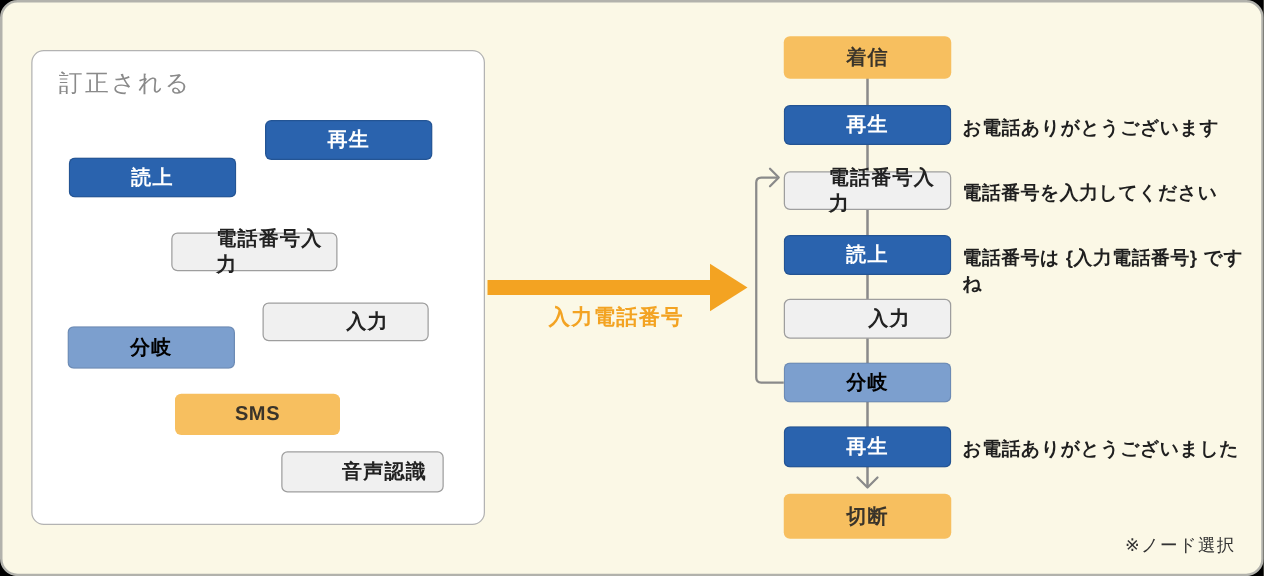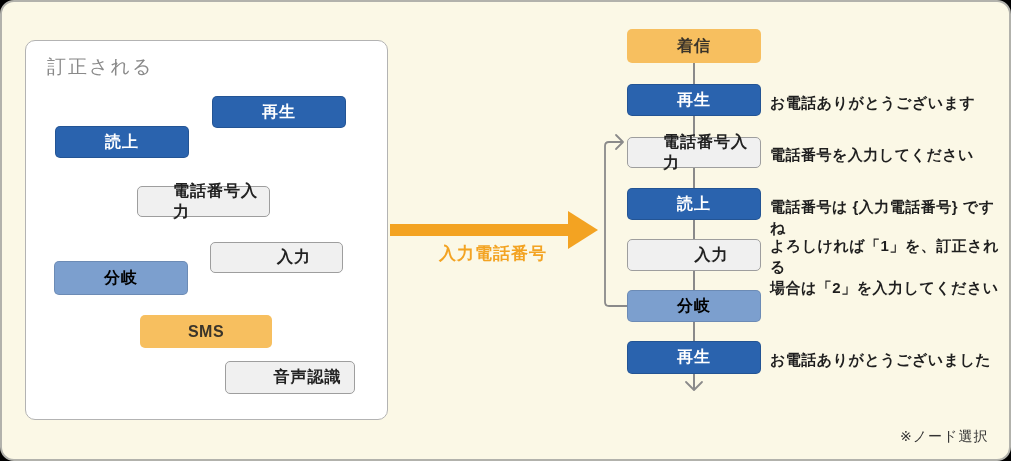--- a/index.html
+++ b/index.html
@@ -94,22 +94,21 @@
     <div>入力電話番号</div>
   </div>
 
   <div class="node orange" style="left:625px;top:27px;width:134px;height:34px">着信</div>
   <div class="node blue" style="left:625px;top:82px;width:134px;height:32px">再生</div>
   <div class="node gray" style="left:625px;top:135px;width:134px;height:31px">電話番号入力</div>
   <div class="node blue" style="left:625px;top:186px;width:134px;height:32px">読上</div>
   <div class="node gray" style="left:625px;top:237px;width:134px;height:32px">入力</div>
   <div class="node lightblue" style="left:625px;top:288px;width:134px;height:32px">分岐</div>
   <div class="node blue" style="left:625px;top:339px;width:134px;height:33px">再生</div>
+  <div class="node orange" style="left:625px;top:393px;width:134px;height:36px">切断</div>
 
   <div class="note" style="top:90px">お電話ありがとうございます</div>
   <div class="note" style="top:142px">電話番号を入力してください</div>
   <div class="note" style="top:194px">電話番号は {入力電話番号} ですね</div>
-  <div class="note" style="top:233px">よろしければ「1」を、訂正される
-場合は「2」を入力してください</div>
   <div class="note" style="top:347px">お電話ありがとうございました</div>
 
   <div class="footnote">※ノード選択</div>
 </div>
 
 </body></html>

